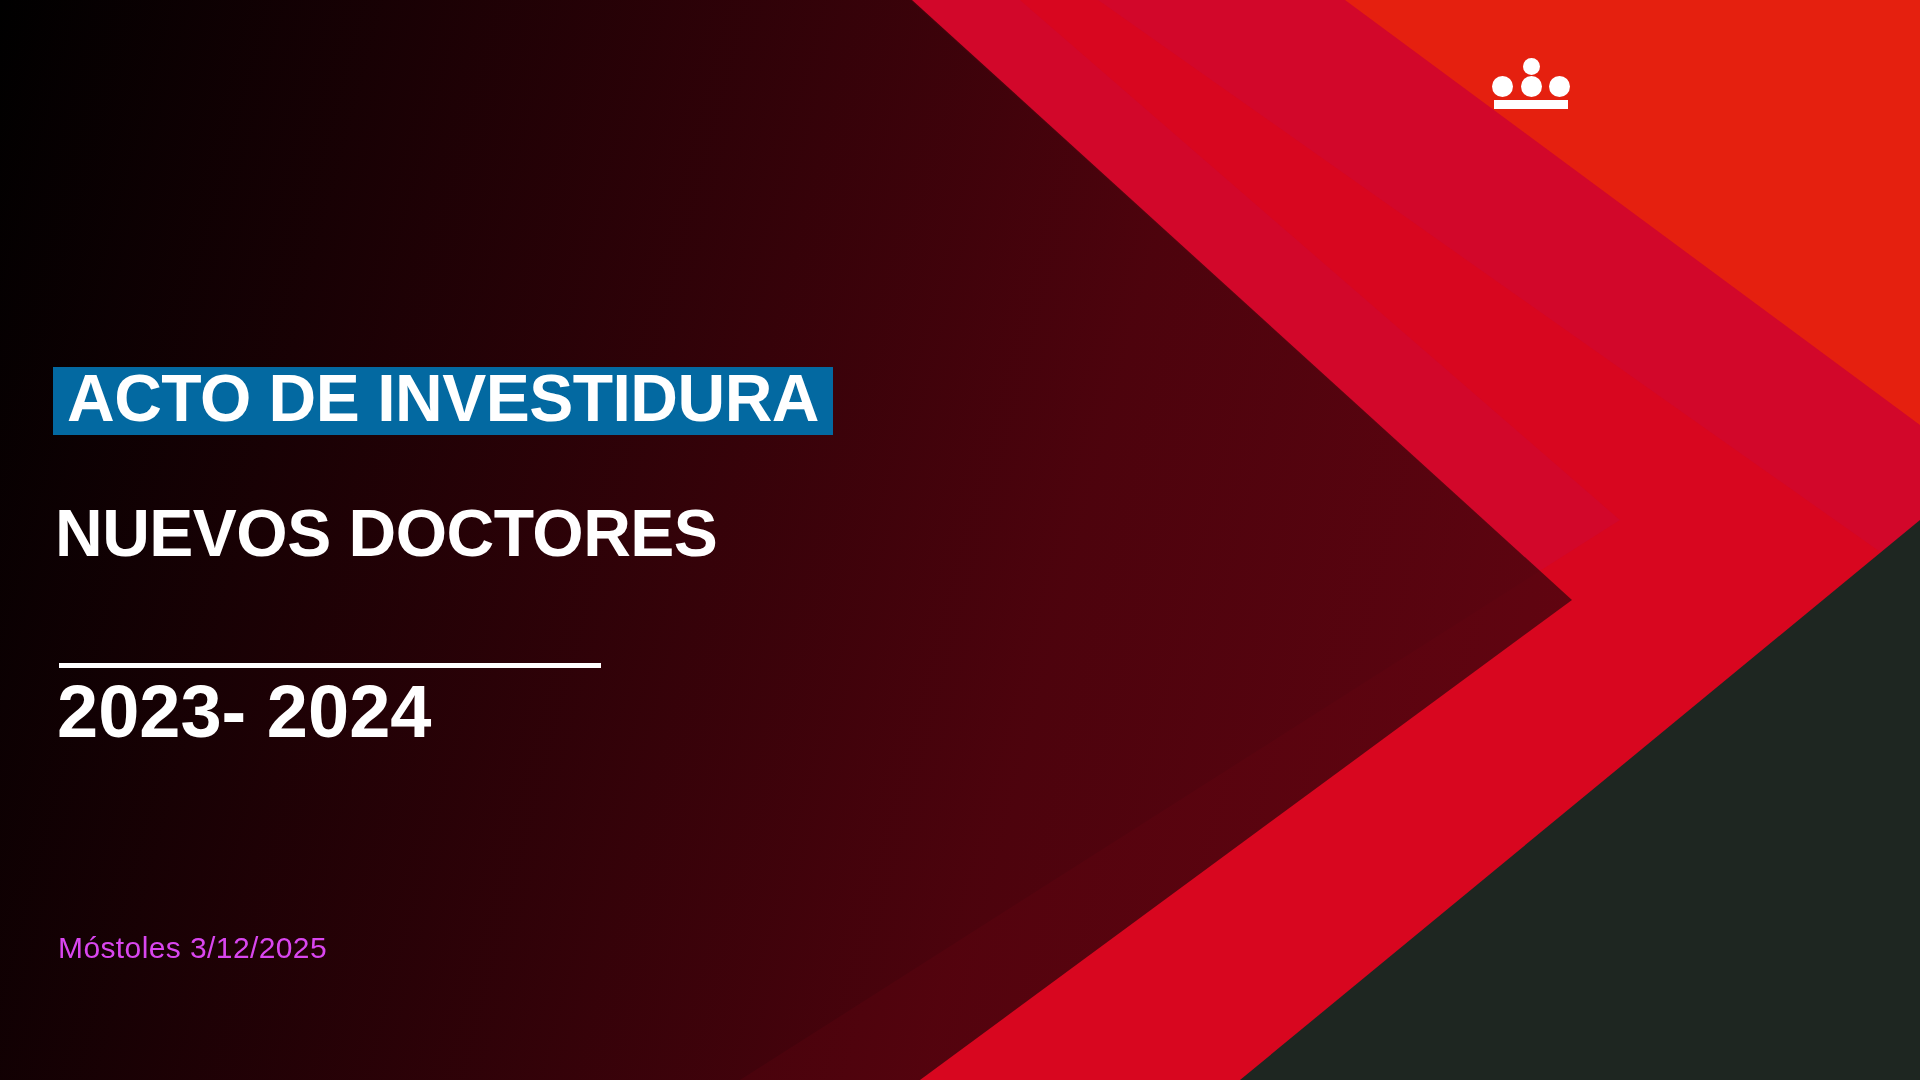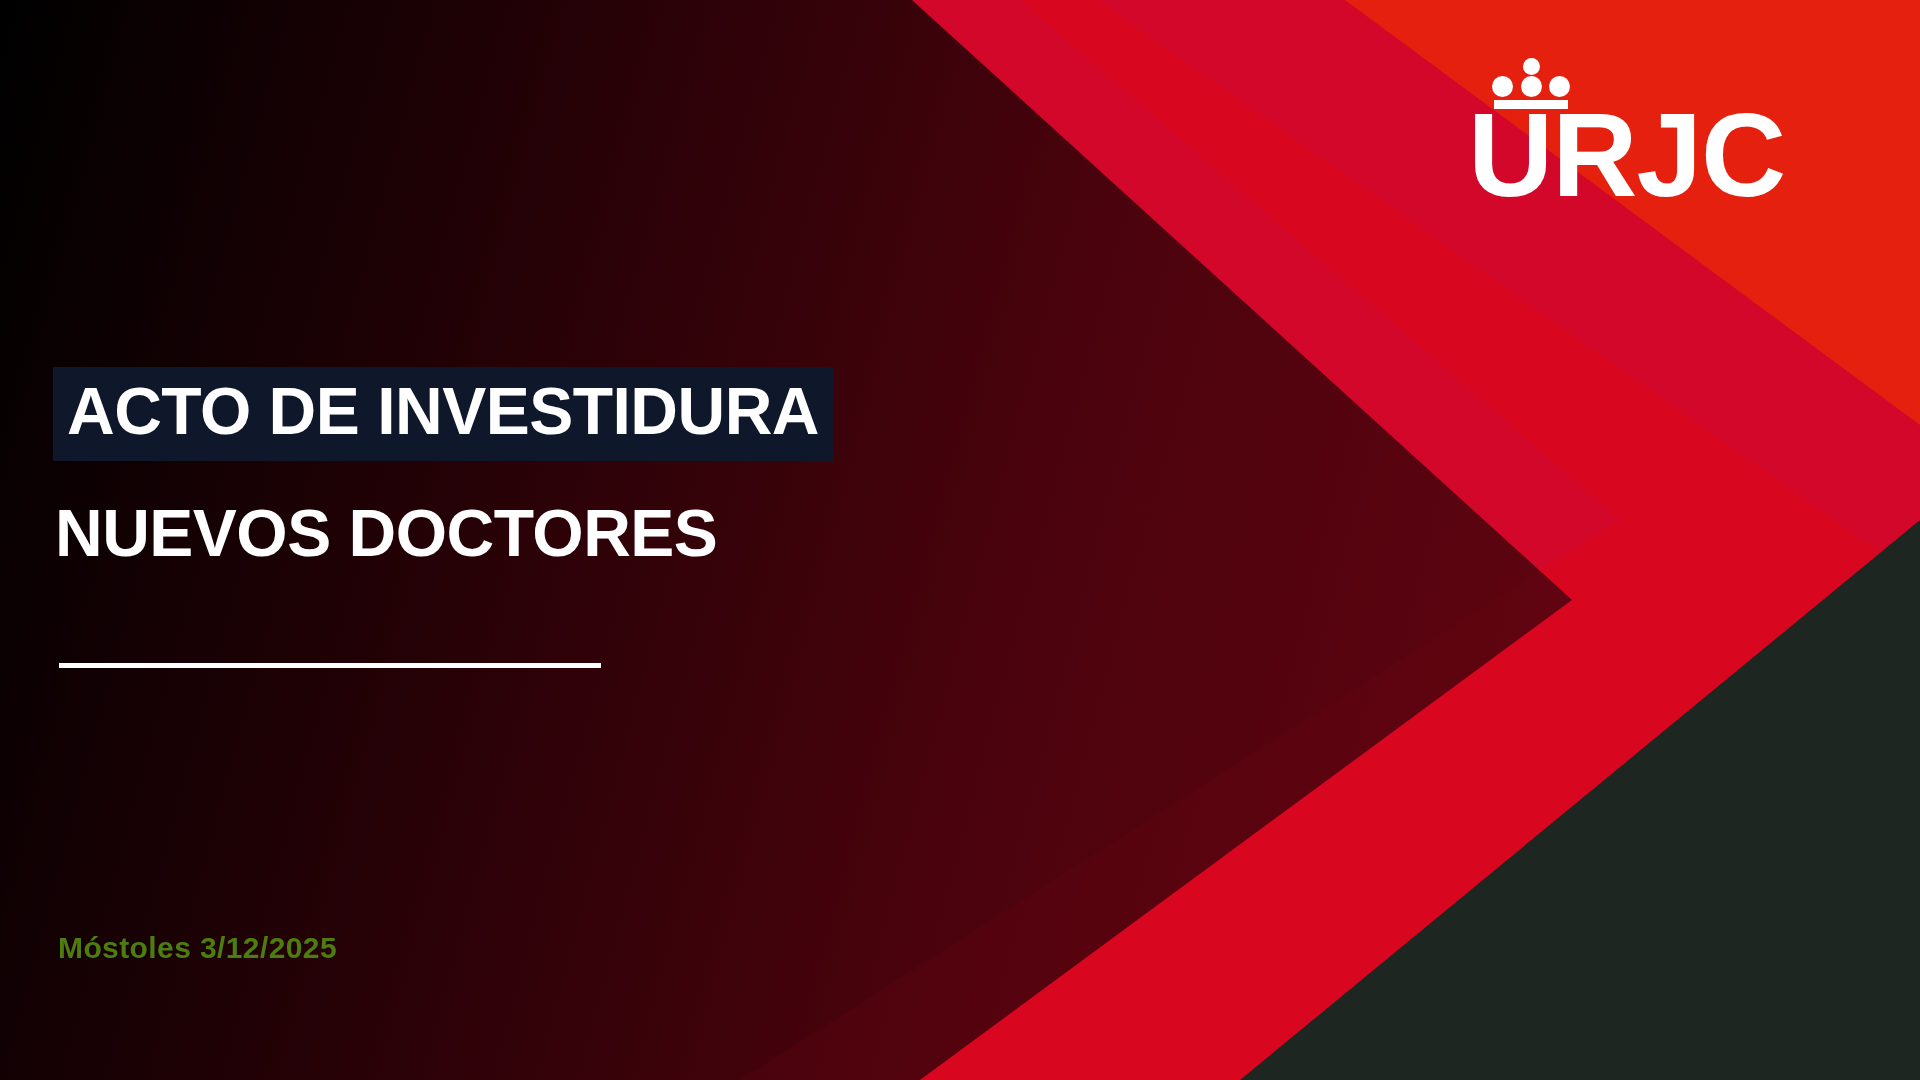--- a/index.html
+++ b/index.html
@@ -145,24 +145,24 @@
     letter-spacing: -1px;
     color: #ffffff;
     white-space: nowrap;
   }
 
   
   .title-banner {
     position: absolute;
     left: 53px;
     top: 367px;
-    background: #0f172a;
+    background: #0369a1;
     padding: 6px 14px 12px 14px;
     box-sizing: border-box;
-    height: 94px;
+    height: 68px;
     display: flex;
     align-items: center;
   }
   .title-banner .txt {
     font-family: "Liberation Sans", sans-serif;
     font-weight: bold;
     font-size: 66px;
     line-height: 1;
     color: #ffffff;
     letter-spacing: -0.5px;
@@ -203,24 +203,24 @@
     color: #ffffff;
     letter-spacing: 0px;
     white-space: nowrap;
   }
 
   .place-date {
     position: absolute;
     left: 58px;
     top: 933px;
     font-family: "Liberation Sans", sans-serif;
-    font-weight: bold;
+    font-weight: normal;
     font-size: 30px;
     line-height: 1;
-    color: #4d7c0f;
+    color: #d946ef;
     letter-spacing: 0.4px;
     white-space: nowrap;
   }
 </style>
 </head>
 <body>
 
 <div id="slide">
 
   <div class="bg-layer bg-base"></div>
@@ -232,27 +232,27 @@
   <div class="bg-layer corner-dark"></div>
 
   <div class="logo">
     <div class="crown">
       <span class="ball b-top"></span>
       <span class="ball b-left"></span>
       <span class="ball b-mid"></span>
       <span class="ball b-right"></span>
       <span class="bar"></span>
     </div>
-    <div class="logo-text">URJC</div>
   </div>
 
   <div class="title-banner">
     <span class="txt">ACTO DE INVESTIDURA</span>
   </div>
 
   <div class="subtitle">NUEVOS DOCTORES</div>
 
   <div class="rule"></div>
 
+  <div class="years">2023- 2024</div>
 
   <div class="place-date">Móstoles 3/12/2025</div>
 
 </div>
 
 </body></html>

